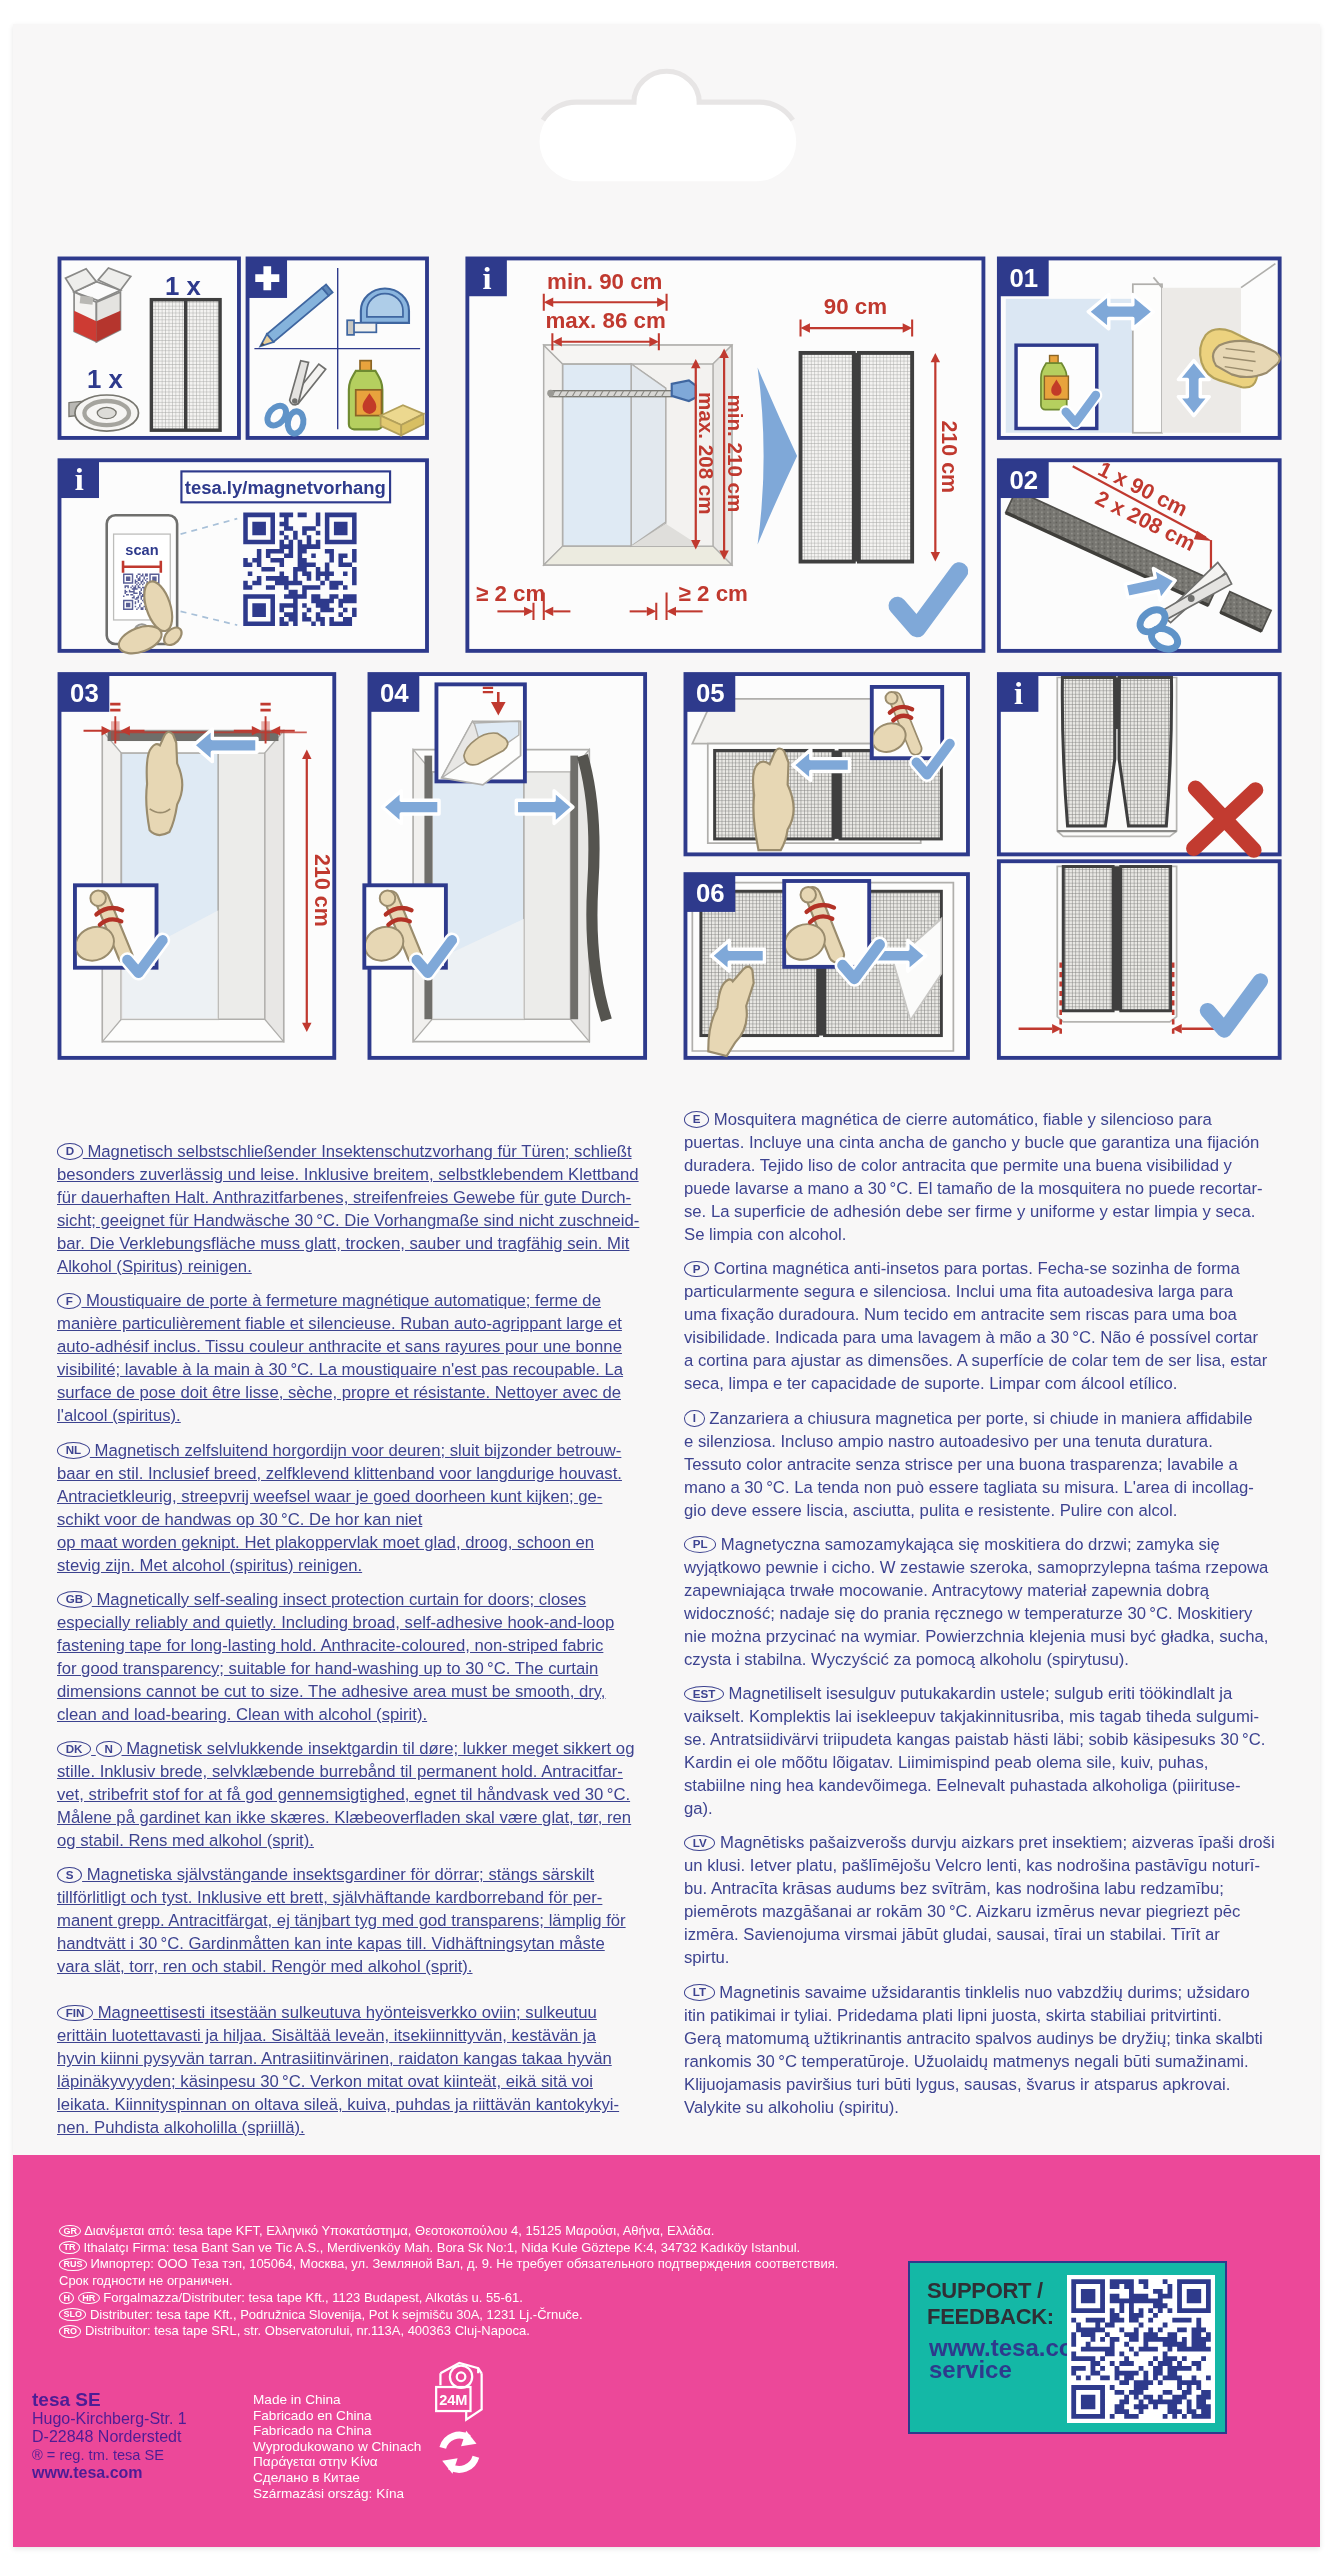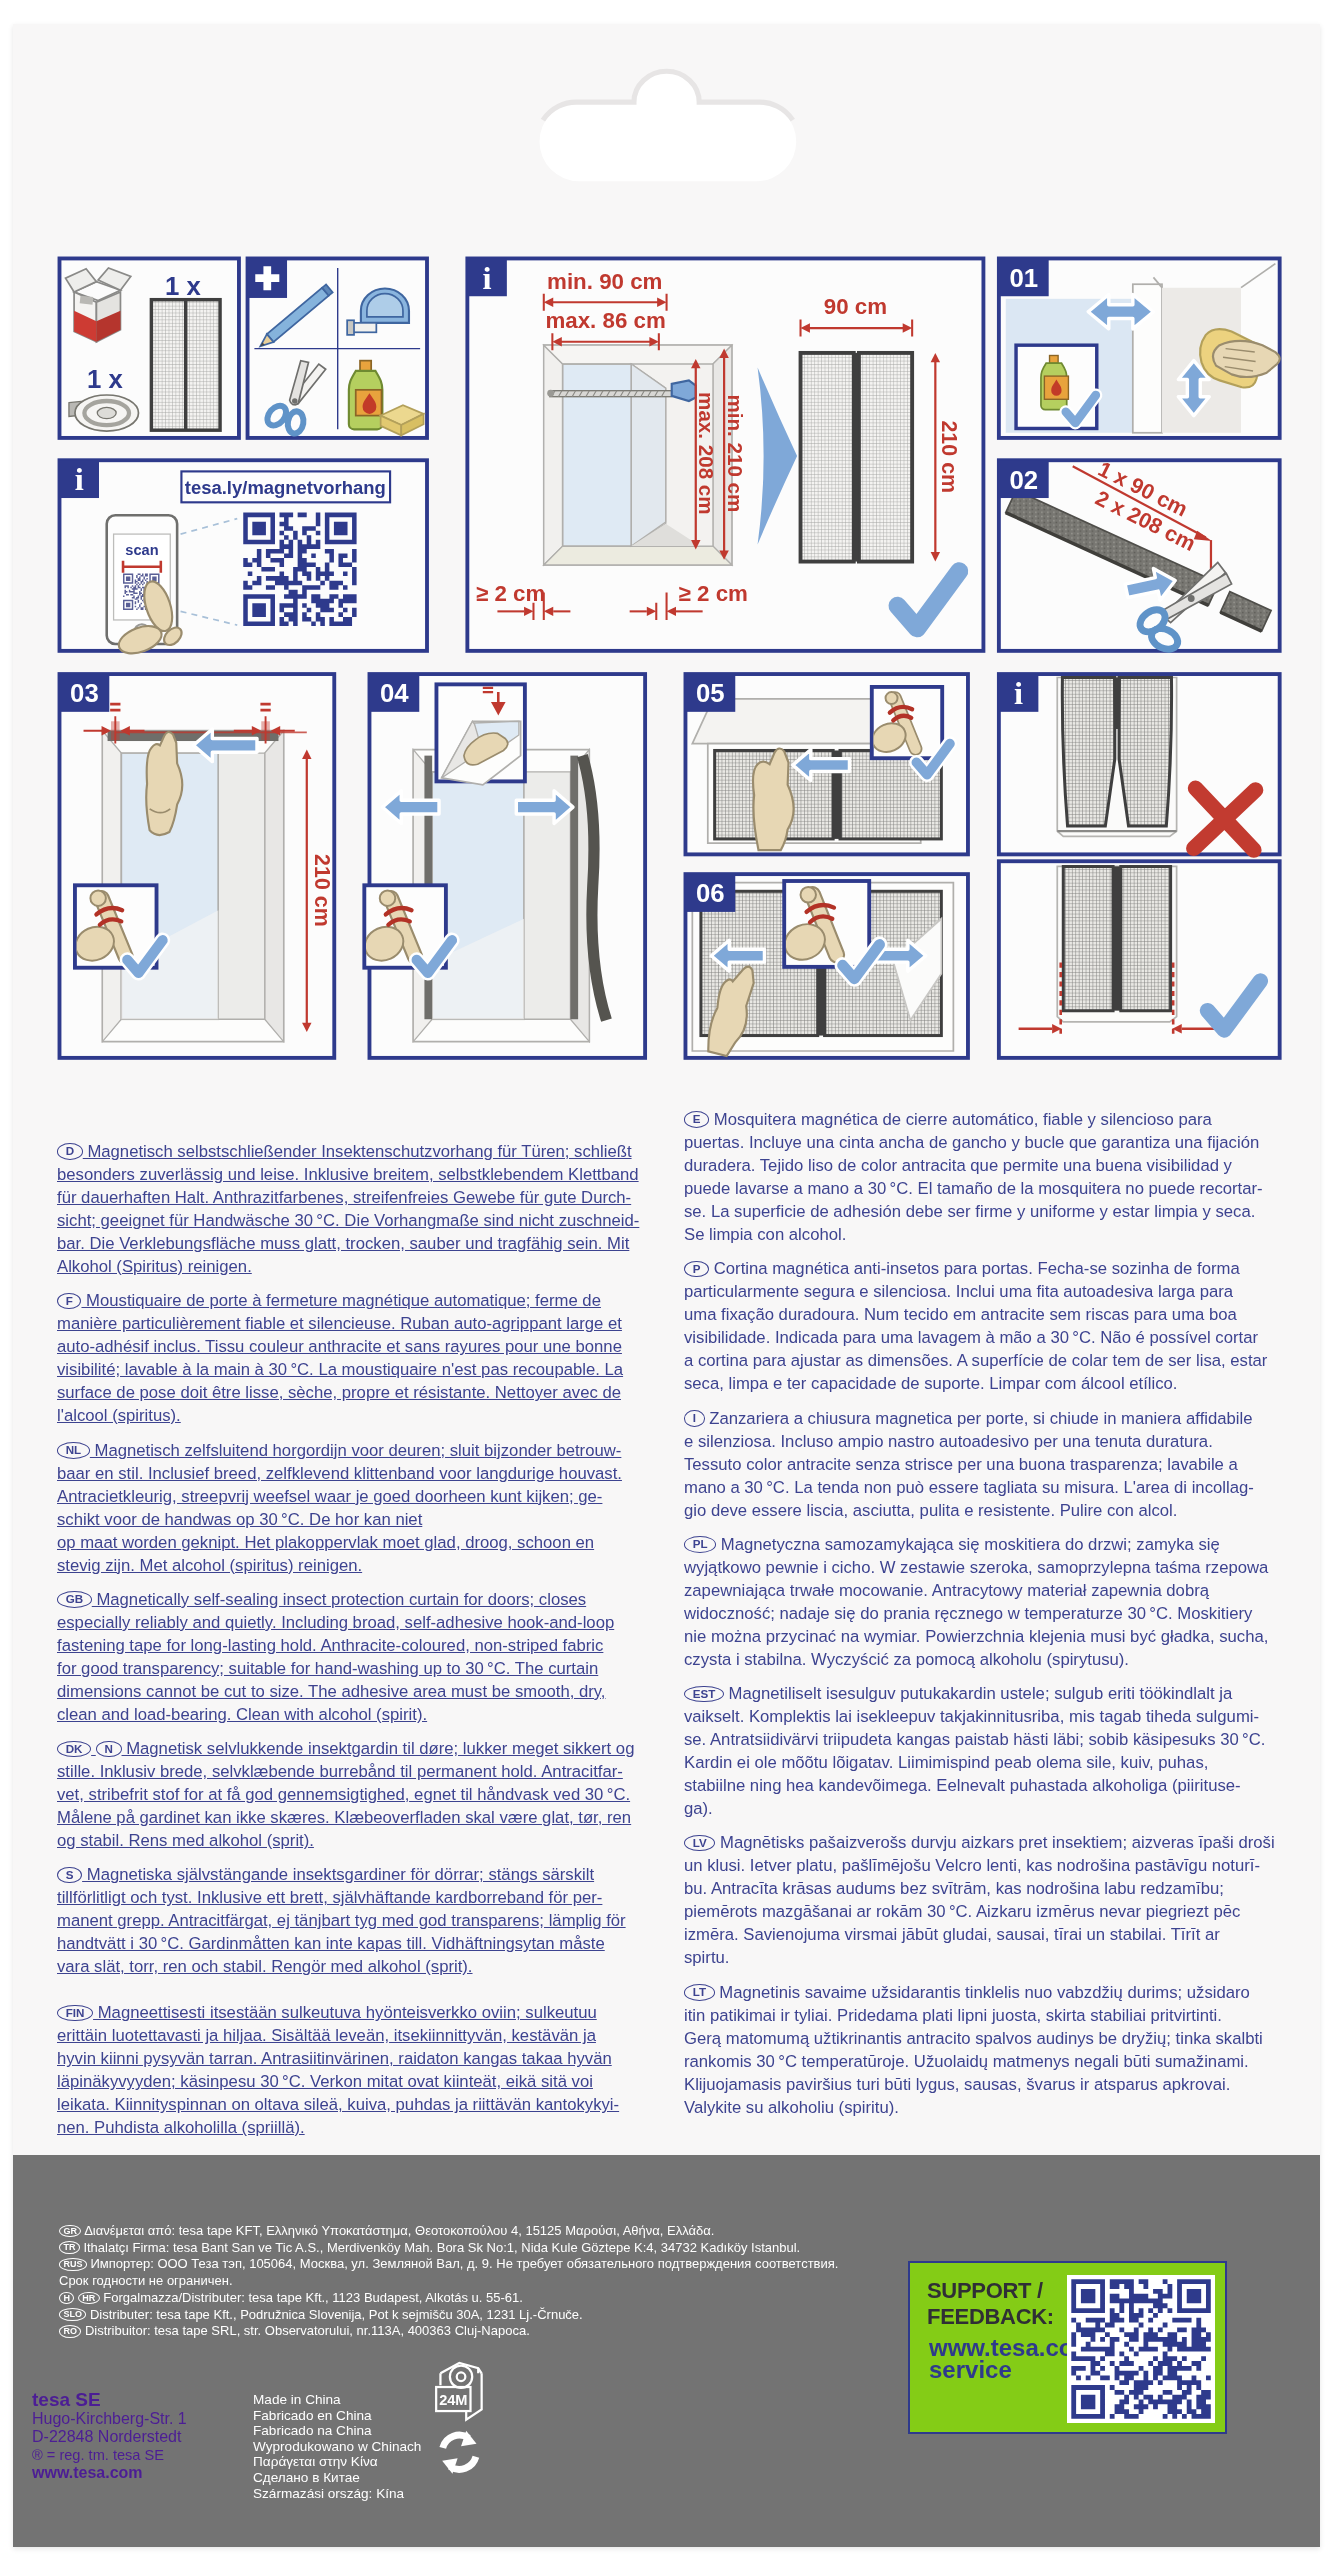--- a/index.html
+++ b/index.html
@@ -5,27 +5,27 @@
 body{width:1334px;height:2576px;background:#ffffff;position:relative;
      font-family:"Liberation Sans",sans-serif;-webkit-font-smoothing:antialiased;}
 #card{position:absolute;left:13px;top:24px;width:1307px;height:2523px;background:#f8f7f7;
       box-shadow:0 1.7px 5.2px rgba(0,0,0,0.10);}
 svg{display:block}
 .col{position:absolute;width:592px;color:#3d4390;font-size:16.7px;line-height:23px;white-space:nowrap;}
 .col p{margin:0 0 11.3px 0;}
 .b{display:inline-block;border:1.9px solid #3d4390;border-radius:50%;font-weight:bold;
    font-size:11.6px;line-height:14px;height:14.6px;padding:0 7.7px;text-align:center;
    vertical-align:1.7px;letter-spacing:0;}
-.red{position:absolute;left:13px;top:2155px;width:1307px;height:392px;background:#737373;color:#fff;}
+.red{position:absolute;left:13px;top:2155px;width:1307px;height:392px;background:#ec4899;color:#fff;}
 .rline{position:absolute;left:46px;top:68px;font-size:13px;line-height:16.7px;white-space:nowrap;}
 .rb{display:inline-block;border:1.5px solid #fff;border-radius:50%;font-weight:bold;
     font-size:9px;line-height:10.7px;height:10.7px;padding:0 3.4px;text-align:center;vertical-align:1.3px;}
 .tesa{position:absolute;left:32px;top:2391px;color:#4c1d95;font-size:16px;line-height:18px;white-space:nowrap;}
 .madein{position:absolute;left:253px;top:2369px;color:#fff;font-size:13.6px;line-height:15.6px;white-space:nowrap;margin-top:23px;}
-.support{position:absolute;left:908px;top:2261px;width:319px;height:173px;background:#84cc16;
+.support{position:absolute;left:908px;top:2261px;width:319px;height:173px;background:#14b8a6;
          border:2.6px solid #2e3a8c;box-sizing:border-box;}
 </style></head>
 <body>
 
 <div id="card"></div>
 <svg width="1334" height="2576" viewBox="0 0 1553 3000" style="position:absolute;left:0;top:0">
 <defs>
 <pattern id="mesh" width="4" height="4" patternUnits="userSpaceOnUse">
   <rect width="4" height="4" fill="#f4f3f1"></rect>
   <path d="M0 0H4M0 0V4" stroke="#a3a3a1" stroke-width="1"></path>

